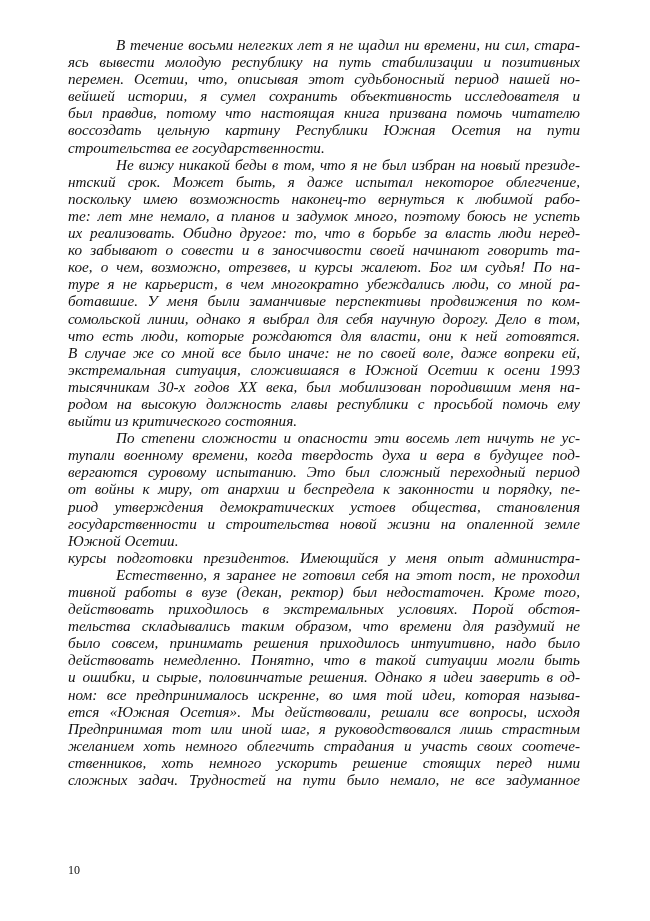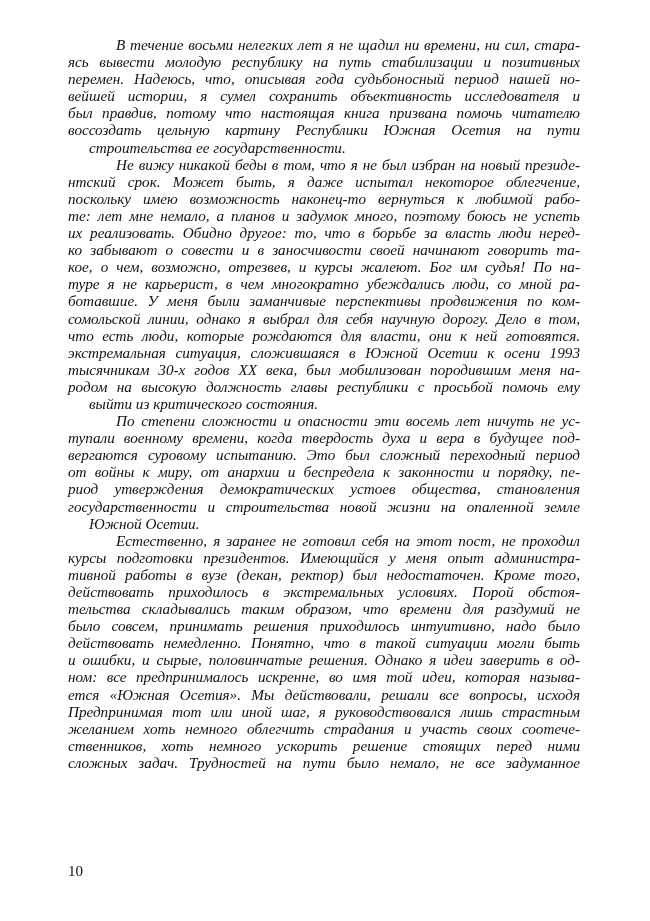--- a/index.html
+++ b/index.html
@@ -16,73 +16,74 @@
     color: #111111;
   }
   .line {
     display: block;
     height: 17.1px;
     white-space: nowrap;
     text-align: justify;
     text-align-last: justify;
     font-family: Liberation Serif, serif;
   }
-  .line.last { text-align-last: left; margin-left: 21px; }
+  .line.last { text-align-last: left; }
   .line.indent { padding-left: 48px; }
   .page-number {
     position: absolute;
     left: 68px;
     top: 863px;
     font-family: "Liberation Serif", "DejaVu Serif", serif;
-    font-size: 15px;
+    font-size: 12px;
     color: #111111;
   }
 </style>
 </head>
 <body>
 
 <div class="page" id="page-body">
     <div>
       <span class="line indent">В течение восьми нелегких лет я не щадил ни времени, ни сил, стара-</span>
       <span class="line">ясь вывести молодую республику на путь стабилизации и позитивных</span>
-      <span class="line">перемен. Надеюсь, что, описывая года судьбоносный период нашей но-</span>
+      <span class="line">перемен. Осетии, что, описывая этот судьбоносный период нашей но-</span>
       <span class="line">вейшей истории, я сумел сохранить объективность исследователя и</span>
       <span class="line">был правдив, потому что настоящая книга призвана помочь читателю</span>
       <span class="line">воссоздать цельную картину Республики Южная Осетия на пути</span>
       <span class="line last">строительства ее государственности.</span>
     </div>
     <div>
       <span class="line indent">Не вижу никакой беды в том, что я не был избран на новый президе-</span>
       <span class="line">нтский срок. Может быть, я даже испытал некоторое облегчение,</span>
       <span class="line">поскольку имею возможность наконец-то вернуться к любимой рабо-</span>
       <span class="line">те: лет мне немало, а планов и задумок много, поэтому боюсь не успеть</span>
       <span class="line">их реализовать. Обидно другое: то, что в борьбе за власть люди неред-</span>
       <span class="line">ко забывают о совести и в заносчивости своей начинают говорить та-</span>
       <span class="line">кое, о чем, возможно, отрезвев, и курсы жалеют. Бог им судья! По на-</span>
       <span class="line">туре я не карьерист, в чем многократно убеждались люди, со мной ра-</span>
       <span class="line">ботавшие. У меня были заманчивые перспективы продвижения по ком-</span>
       <span class="line">сомольской линии, однако я выбрал для себя научную дорогу. Дело в том,</span>
       <span class="line">что есть люди, которые рождаются для власти, они к ней готовятся.</span>
+      <span class="line">В случае же со мной все было иначе: не по своей воле, даже вопреки ей,</span>
       <span class="line">экстремальная ситуация, сложившаяся в Южной Осетии к осени 1993</span>
       <span class="line">тысячникам 30-х годов XX века, был мобилизован породившим меня на-</span>
       <span class="line">родом на высокую должность главы республики с просьбой помочь ему</span>
       <span class="line last">выйти из критического состояния.</span>
     </div>
     <div>
       <span class="line indent">По степени сложности и опасности эти восемь лет ничуть не ус-</span>
       <span class="line">тупали военному времени, когда твердость духа и вера в будущее под-</span>
       <span class="line">вергаются суровому испытанию. Это был сложный переходный период</span>
       <span class="line">от войны к миру, от анархии и беспредела к законности и порядку, пе-</span>
       <span class="line">риод утверждения демократических устоев общества, становления</span>
       <span class="line">государственности и строительства новой жизни на опаленной земле</span>
       <span class="line last">Южной Осетии.</span>
     </div>
     <div>
+      <span class="line">курсы подготовки президентов. Имеющийся у меня опыт администра-</span>
       <span class="line indent">Естественно, я заранее не готовил себя на этот пост, не проходил</span>
-      <span class="line">курсы подготовки президентов. Имеющийся у меня опыт администра-</span>
       <span class="line">тивной работы в вузе (декан, ректор) был недостаточен. Кроме того,</span>
       <span class="line">действовать приходилось в экстремальных условиях. Порой обстоя-</span>
       <span class="line">тельства складывались таким образом, что времени для раздумий не</span>
       <span class="line">было совсем, принимать решения приходилось интуитивно, надо было</span>
       <span class="line">действовать немедленно. Понятно, что в такой ситуации могли быть</span>
       <span class="line">и ошибки, и сырые, половинчатые решения. Однако я идеи заверить в од-</span>
       <span class="line">ном: все предпринималось искренне, во имя той идеи, которая называ-</span>
       <span class="line">ется «Южная Осетия». Мы действовали, решали все вопросы, исходя</span>
       <span class="line">Предпринимая тот или иной шаг, я руководствовался лишь страстным</span>
       <span class="line">желанием хоть немного облегчить страдания и участь своих соотече-</span>

